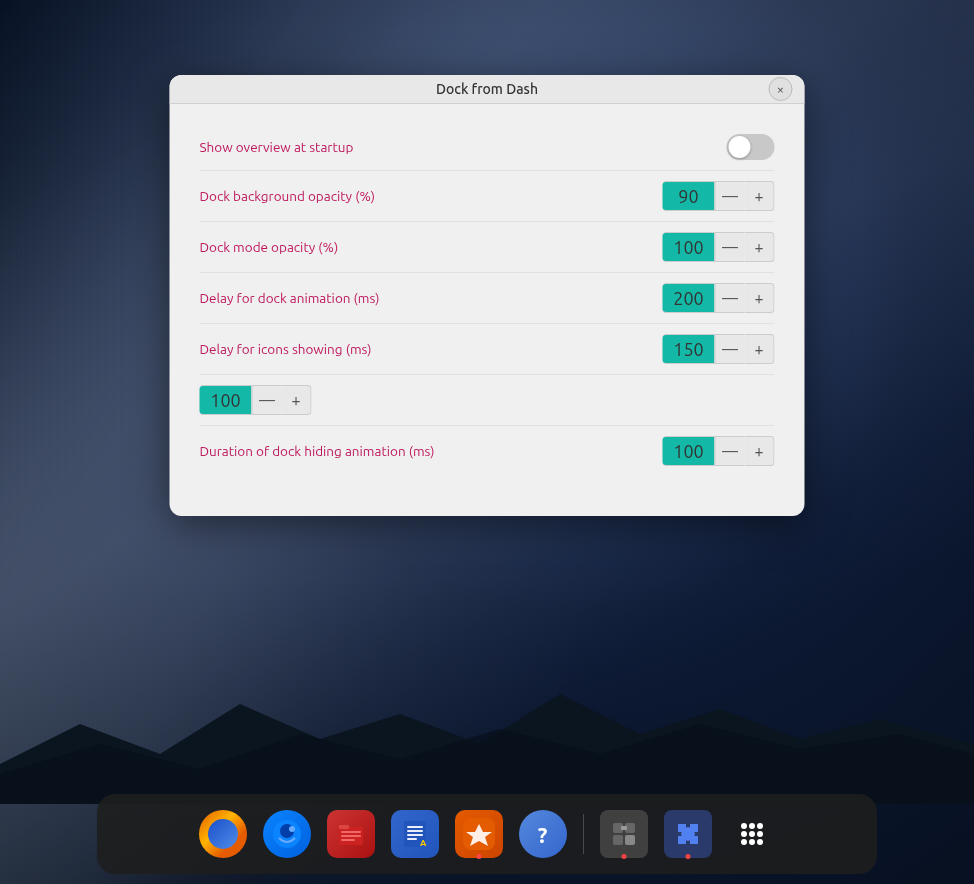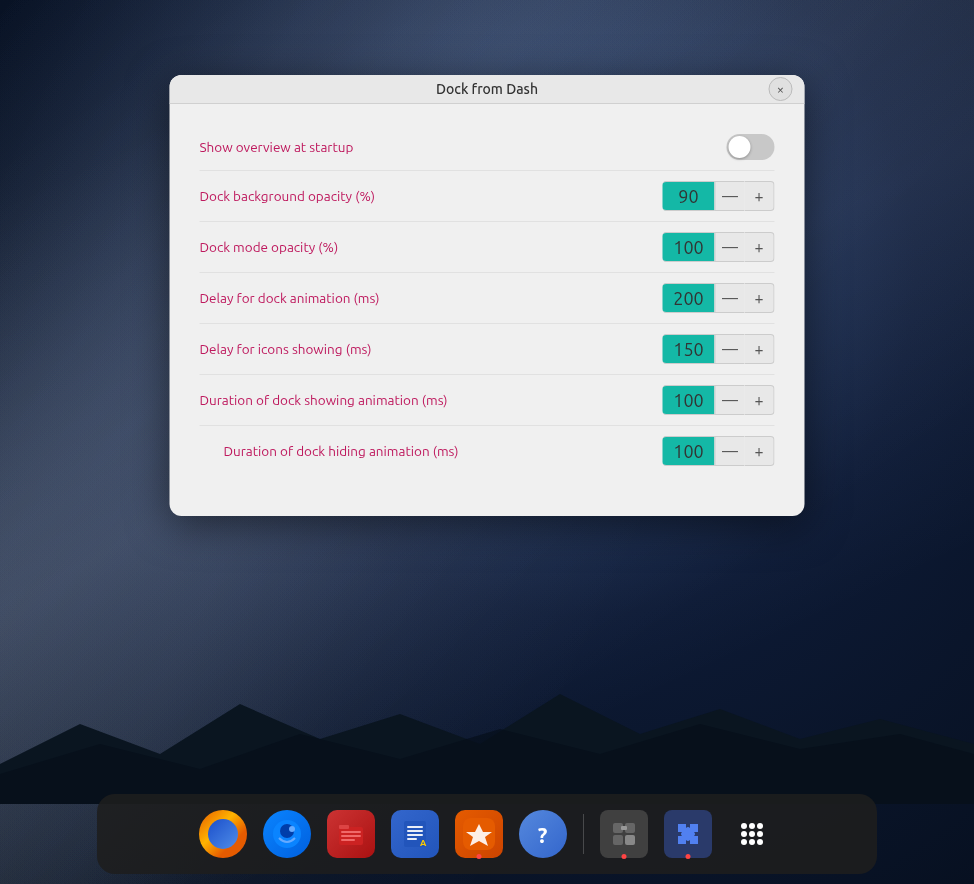--- a/index.html
+++ b/index.html
@@ -137,21 +137,20 @@
     .setting-row {
       display: flex;
       align-items: center;
       justify-content: space-between;
       padding: 10px 0;
       border-bottom: 1px solid rgba(0,0,0,0.06);
     }
 
     .setting-row:last-child {
       border-bottom: none;
-      margin-left: 24px;
     }
 
     .setting-label {
       font-size: 13.5px;
       color: #be185d;
     }
 
     
     .toggle {
       width: 48px;
@@ -453,21 +452,20 @@
     <div class="setting-row">
       <span class="setting-label">Delay for icons showing (ms)</span>
       <div class="stepper">
         <div class="stepper-value stepper-left">150</div>
         <div class="stepper-btn stepper-btn-minus">—</div>
         <div class="stepper-btn stepper-btn-plus">+</div>
       </div>
     </div>
 
     <div class="setting-row">
-      <span class="setting-label">Duration of dock showing animation (ms)</span>
       <div class="stepper">
         <div class="stepper-value stepper-left">100</div>
         <div class="stepper-btn stepper-btn-minus">—</div>
         <div class="stepper-btn stepper-btn-plus">+</div>
       </div>
     </div>
 
     <div class="setting-row">
       <span class="setting-label">Duration of dock hiding animation (ms)</span>
       <div class="stepper">

